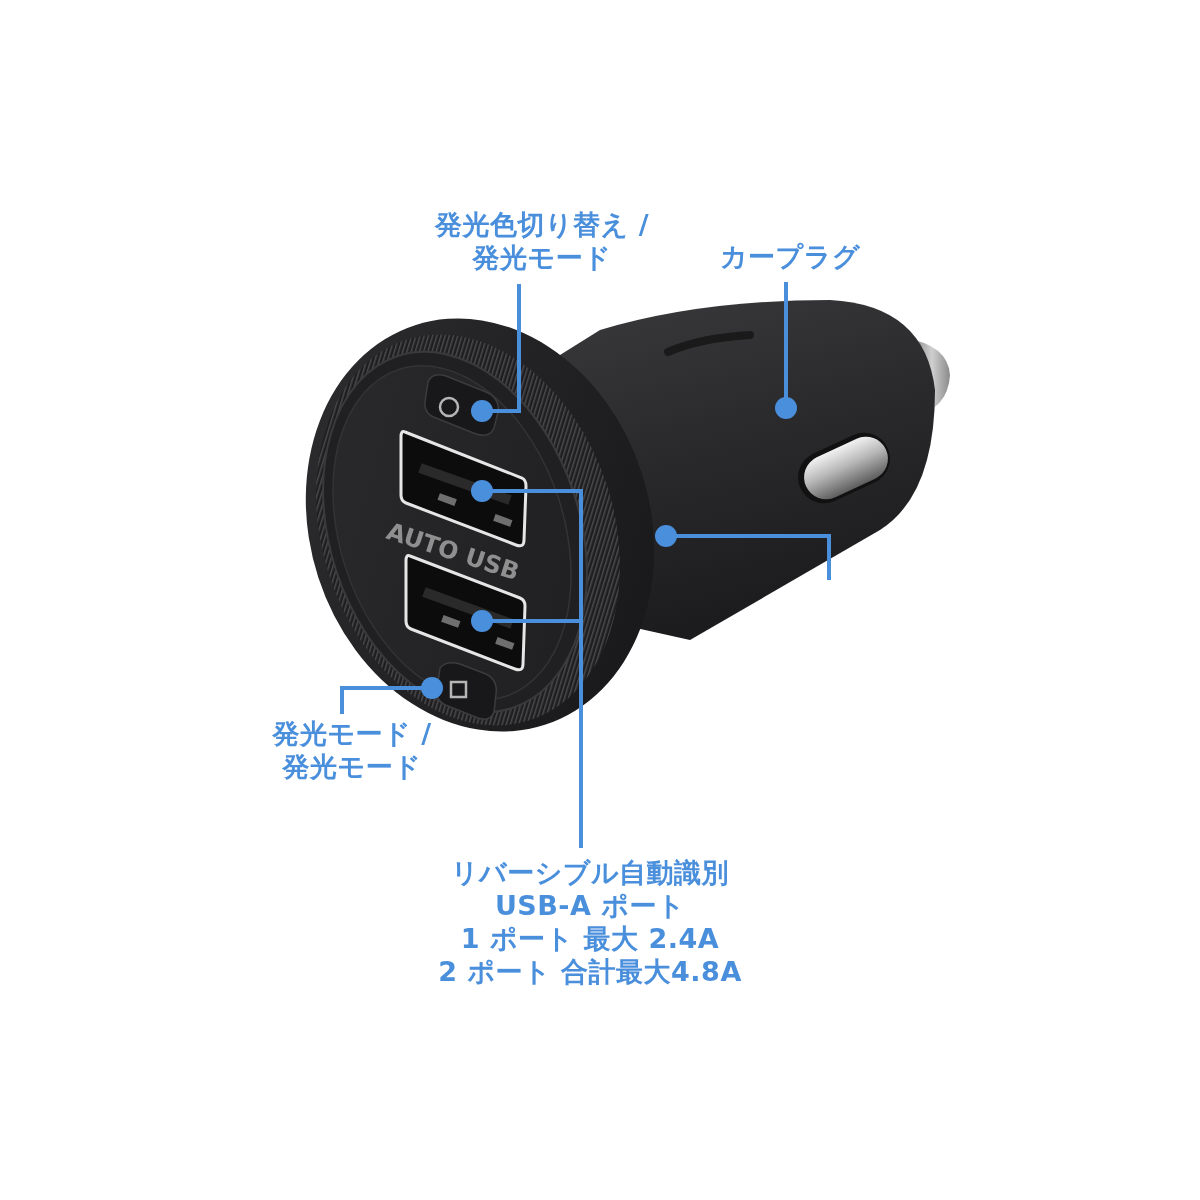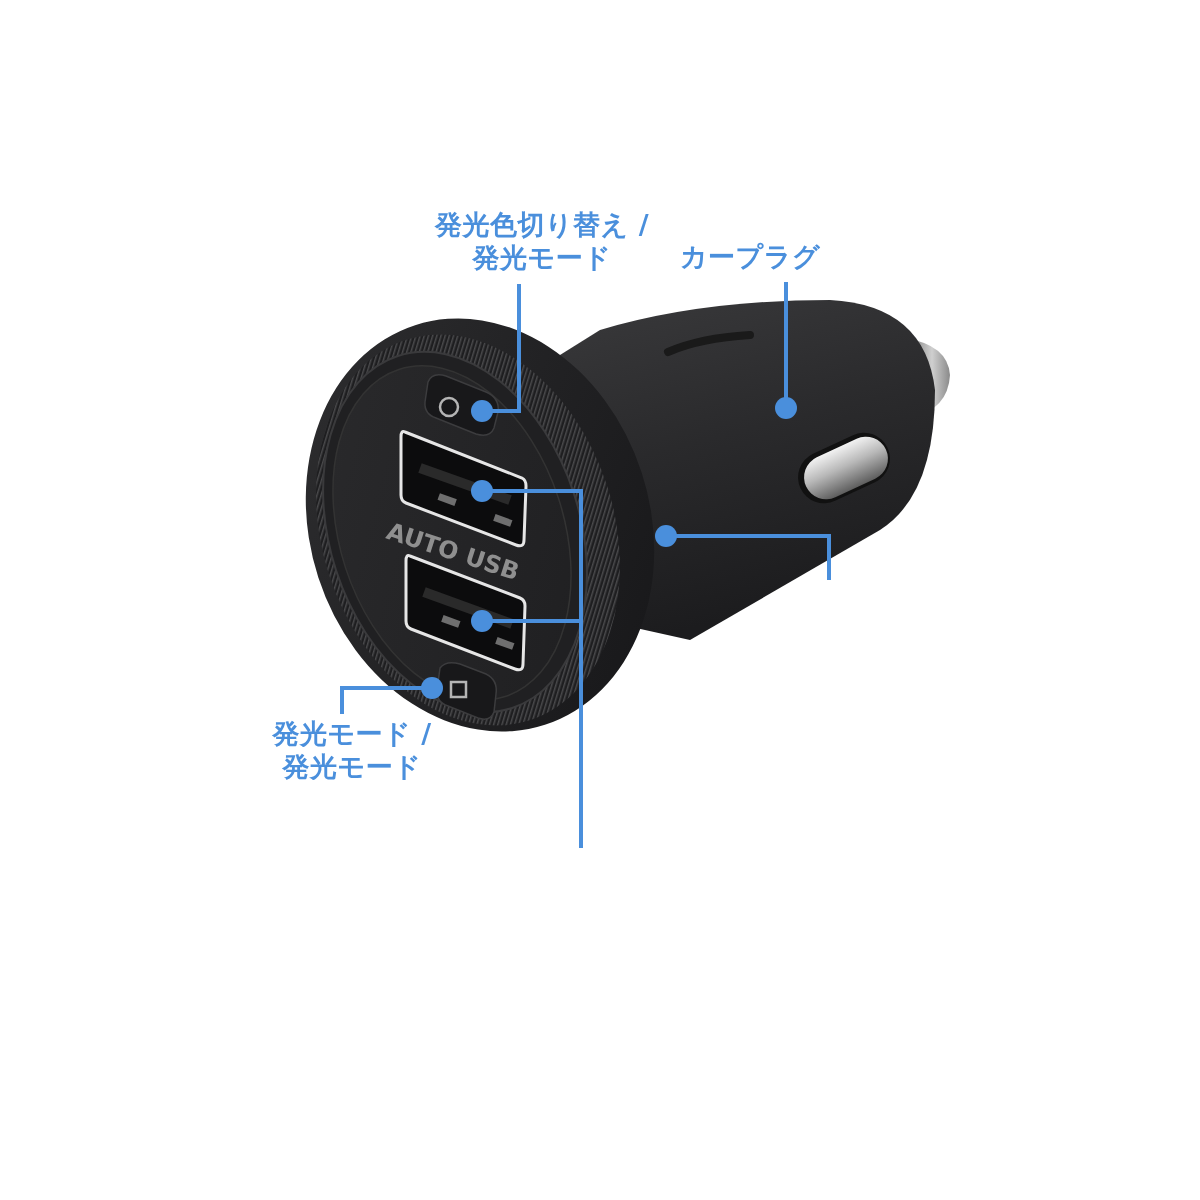--- a/index.html
+++ b/index.html
@@ -24,21 +24,21 @@
       color: #4a8fdc;
       font-weight: bold;
       font-size: 27px;
       line-height: 33px;
       text-align: center;
       white-space: nowrap;
       letter-spacing: 0.5px;
     }
     .label .line { display: block; }
     #label-color-button { left: 392px; top: 208px; width: 300px; }
-    #label-car-plug { left: 660px; top: 240px; width: 180px; }
+    #label-car-plug { left: 700px; top: 240px; width: 180px; }
     #label-led { left: 722px; top: 588px; width: 220px; }
     #label-mode-button { left: 232px; top: 717px; width: 240px; }
     #label-usb-ports { left: 400px; top: 856px; width: 380px; }
   </style>
 </head>
 <body>
 
 <div id="stage">
   <svg width="1200" height="1200" viewBox="0 0 1200 1200">
     <defs>
@@ -157,13 +157,19 @@
   <div id="label-car-plug" class="label">
     <span class="line">カープラグ</span>
   </div>
 
 
   <div id="label-mode-button" class="label">
     <span class="line">発光モード /</span>
     <span class="line">発光モード</span>
   </div>
 
+  <div id="label-usb-ports" class="label">
+    <span class="line">リバーシブル自動識別</span>
+    <span class="line">USB-A ポート</span>
+    <span class="line">1 ポート 最大 2.4A</span>
+    <span class="line">2 ポート 合計最大4.8A</span>
+  </div>
 </div>
 
 </body></html>

